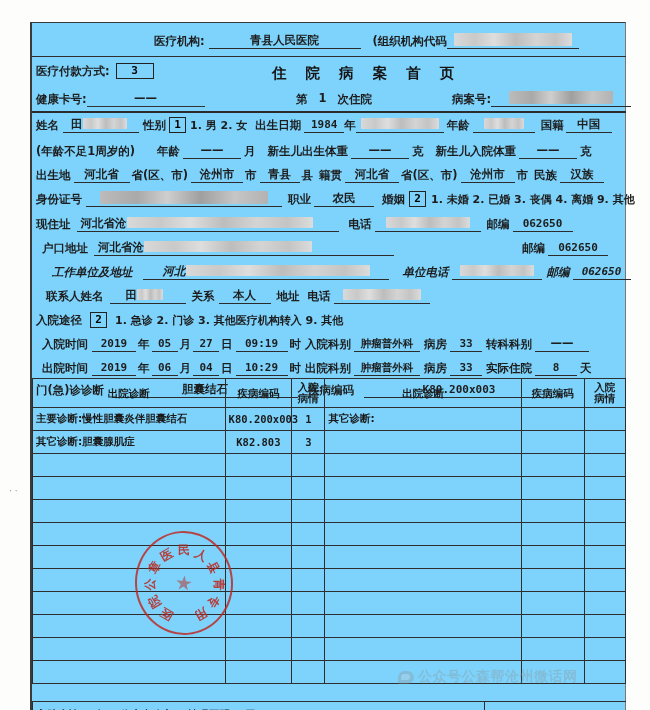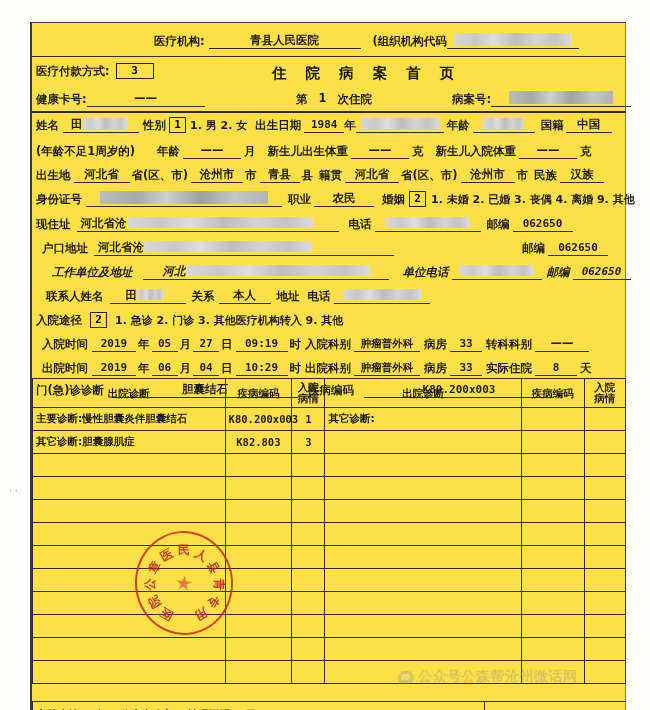--- a/index.html
+++ b/index.html
@@ -17,21 +17,21 @@
   #scan {
     position: absolute;
     left: 0; top: 0;
     width: 650px; height: 710px;
     background: #fdfdfc;
   }
   #paper {
     position: absolute;
     left: 30px; top: 22px;
     width: 596px; height: 688px;
-    background: #fde047;
+    background: #7dd3fc;
     border-left: 2px solid #3a3a3a;
     border-top: 1.5px solid #3a3a3a;
     border-right: 1.5px solid #777;
   }
   
   .stray-mark {
     position: absolute;
     left: 9px; top: 487px;
     width: 10px; height: 14px;
     color: #9a9a9a;

